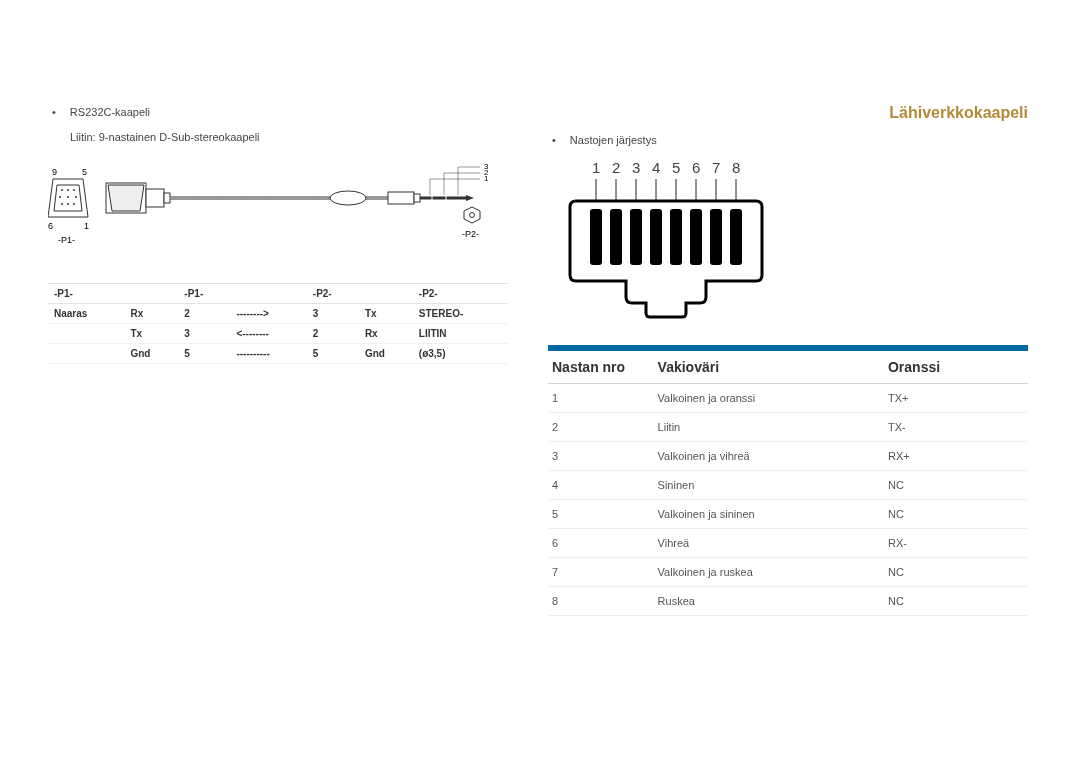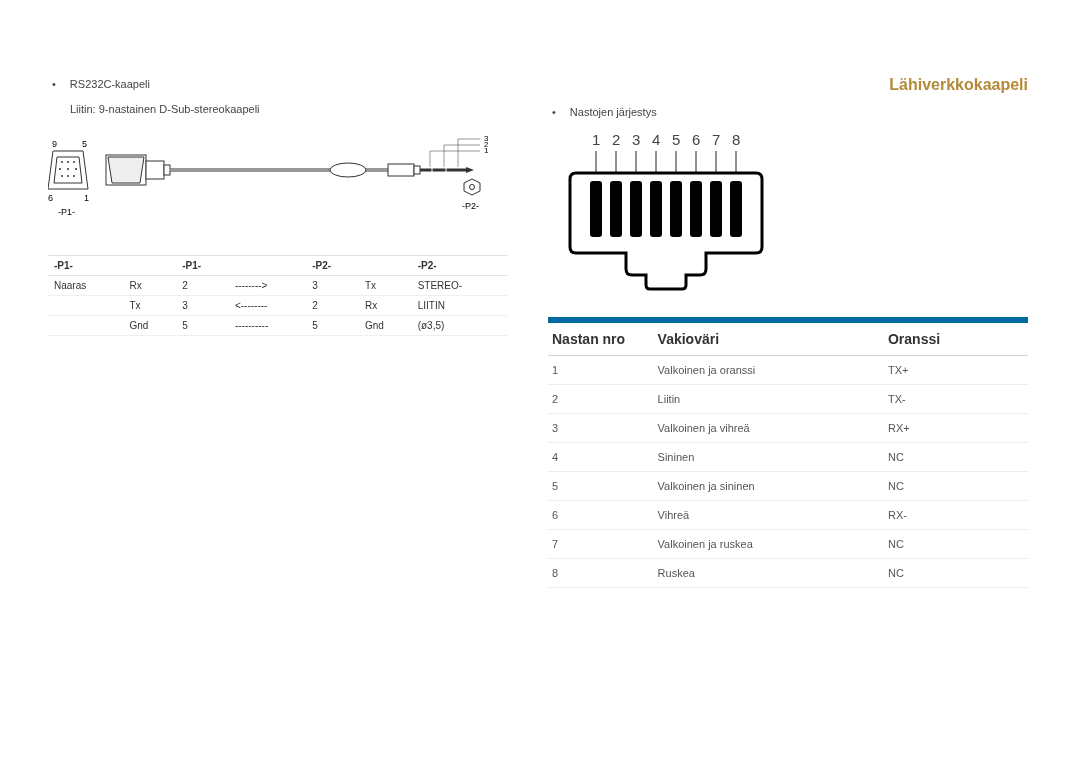--- a/index.html
+++ b/index.html
@@ -7,21 +7,21 @@
     padding: 0;
     background: #fff;
     font-family: Arial, Helvetica, sans-serif;
     color: #333;
     width: 1080px;
     height: 763px;
     position: relative;
   }
   .page {
     display: flex;
-    padding: 76px 48px 40px 48px;
+    padding: 104px 48px 40px 48px;
     gap: 40px;
   }
   .col-left {
     width: 460px;
   }
   .col-right {
     width: 480px;
   }
   ul.bullets {
     list-style: none;
@@ -62,21 +62,21 @@
   }
   table.pintable-left tr.header td {
     font-weight: bold;
     border-top: 1px solid #e3e3e3;
     border-bottom: 1px solid #e3e3e3;
   }
   table.pintable-left td {
     border-bottom: 1px solid #f0f0f0;
   }
   .boldcell {
-    font-weight: normal;
+    font-weight: bold;
   }
   table.pintable-right {
     border-collapse: collapse;
     width: 100%;
     font-size: 11px;
   }
   table.pintable-right th {
     text-align: left;
     font-size: 14px;
     font-weight: bold;

